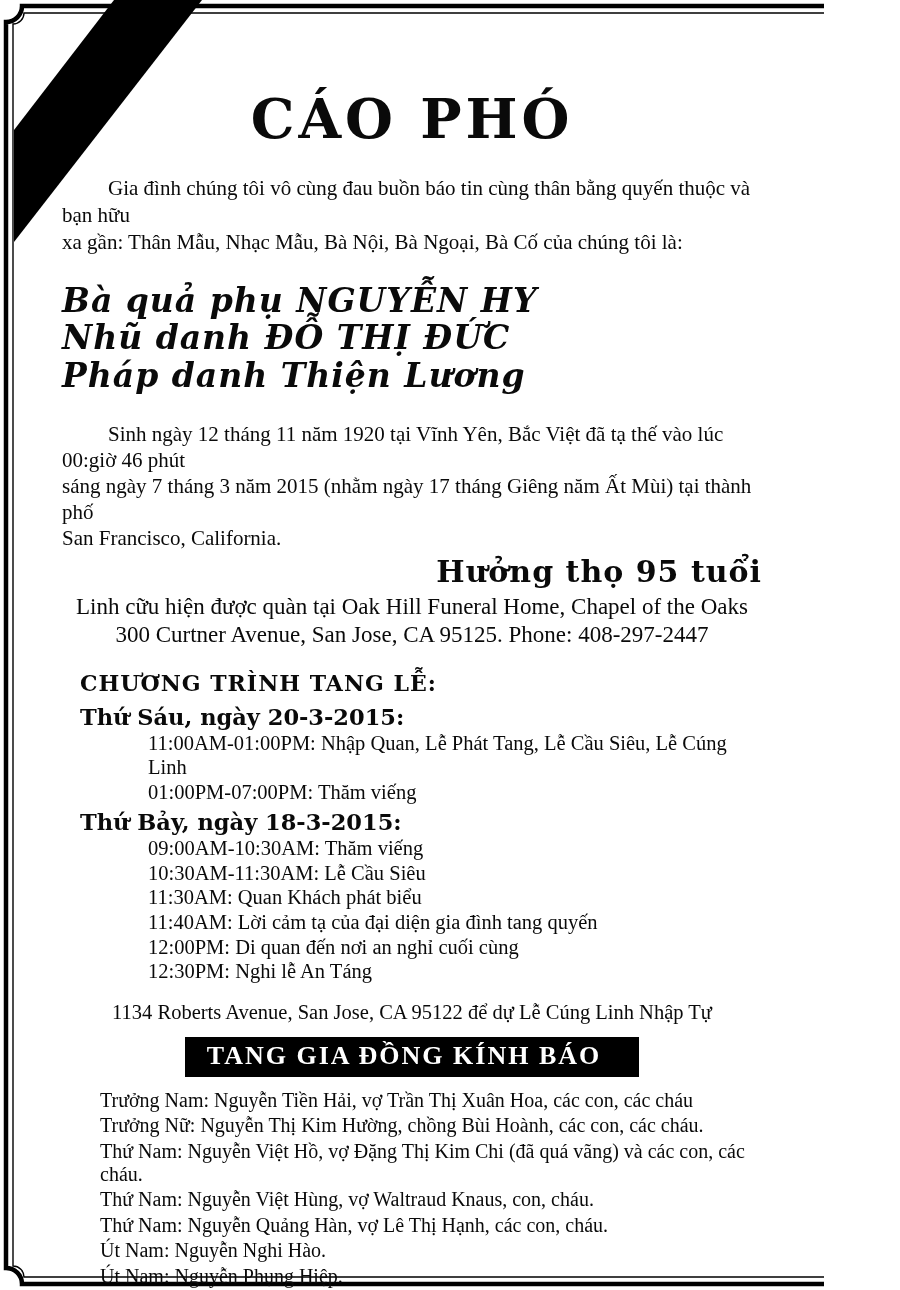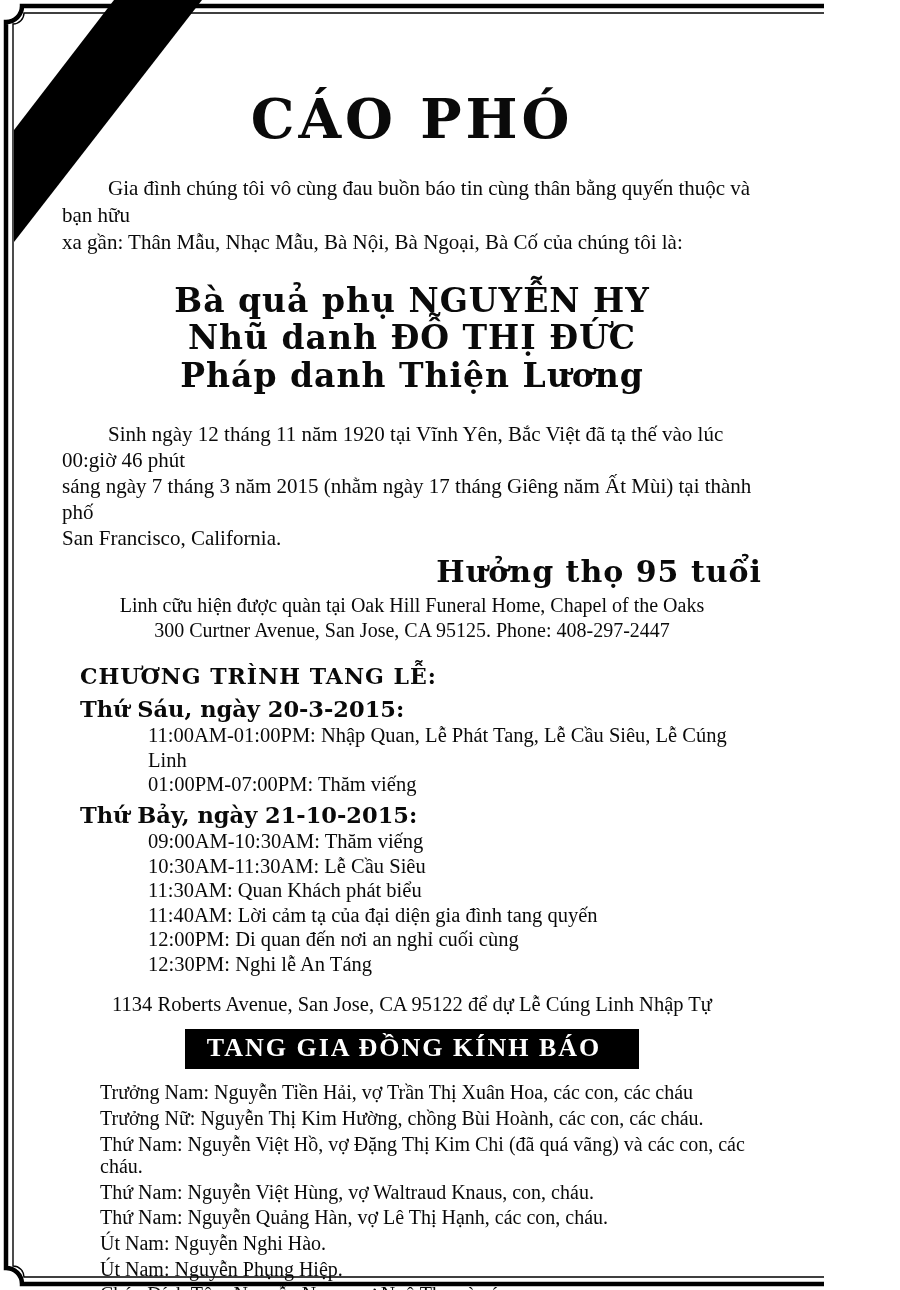--- a/index.html
+++ b/index.html
@@ -23,37 +23,38 @@
     line-height:1.04;
     letter-spacing:4px;
   }
   .para{font-size:21px;line-height:1.28;}
   .para .indent{text-indent:46px;}
   .intro{margin-top:28px;}
   .life{margin-top:26px;line-height:1.24;}
 
   .names{
     margin-top:26px;
-    text-align:center;
+    text-align:left;
     font-family:"DejaVu Serif", serif;
     font-weight:bold;
     font-size:33px;
     line-height:1.14;
     letter-spacing:1px;
+    font-style:italic;
   }
   .age{
     margin:4px 0 0 0;
     text-align:right;
     font-family:"DejaVu Serif", serif;
     font-weight:bold;
     font-size:30px;
     line-height:1.15;
     letter-spacing:1px;
   }
-  .loc{margin-top:4px;text-align:center;font-size:20px;line-height:1.22;}
+  .loc{margin-top:4px;text-align:center;font-size:23px;line-height:1.22;}
 
   .program-heading{
     margin:22px 0 0 18px;
     font-family:"DejaVu Serif", serif;
     font-weight:bold;
     font-size:22px;
     line-height:1.15;
     letter-spacing:1px;
   }
   .day-label{
@@ -135,21 +136,21 @@
     </div>
 
     <h3 class="program-heading">CHƯƠNG TRÌNH TANG LỄ:</h3>
 
     <div class="day-label">Thứ Sáu, ngày 20-3-2015:</div>
     <div class="events">
       <div>11:00AM-01:00PM: Nhập Quan, Lễ Phát Tang, Lễ Cầu Siêu, Lễ Cúng Linh</div>
       <div>01:00PM-07:00PM: Thăm viếng</div>
     </div>
 
-    <div class="day-label day2">Thứ Bảy, ngày 21-10-2015:</div>
+    <div class="day-label day2">Thứ Bảy, ngày 18-3-2015:</div>
     <div class="events">
       <div>09:00AM-10:30AM: Thăm viếng</div>
       <div>10:30AM-11:30AM: Lễ Cầu Siêu</div>
       <div>11:30AM: Quan Khách phát biểu</div>
       <div>11:40AM: Lời cảm tạ của đại diện gia đình tang quyến</div>
       <div>12:00PM: Di quan đến nơi an nghỉ cuối cùng</div>
       <div>12:30PM: Nghi lễ An Táng</div>
     </div>
 
     <div class="note">

